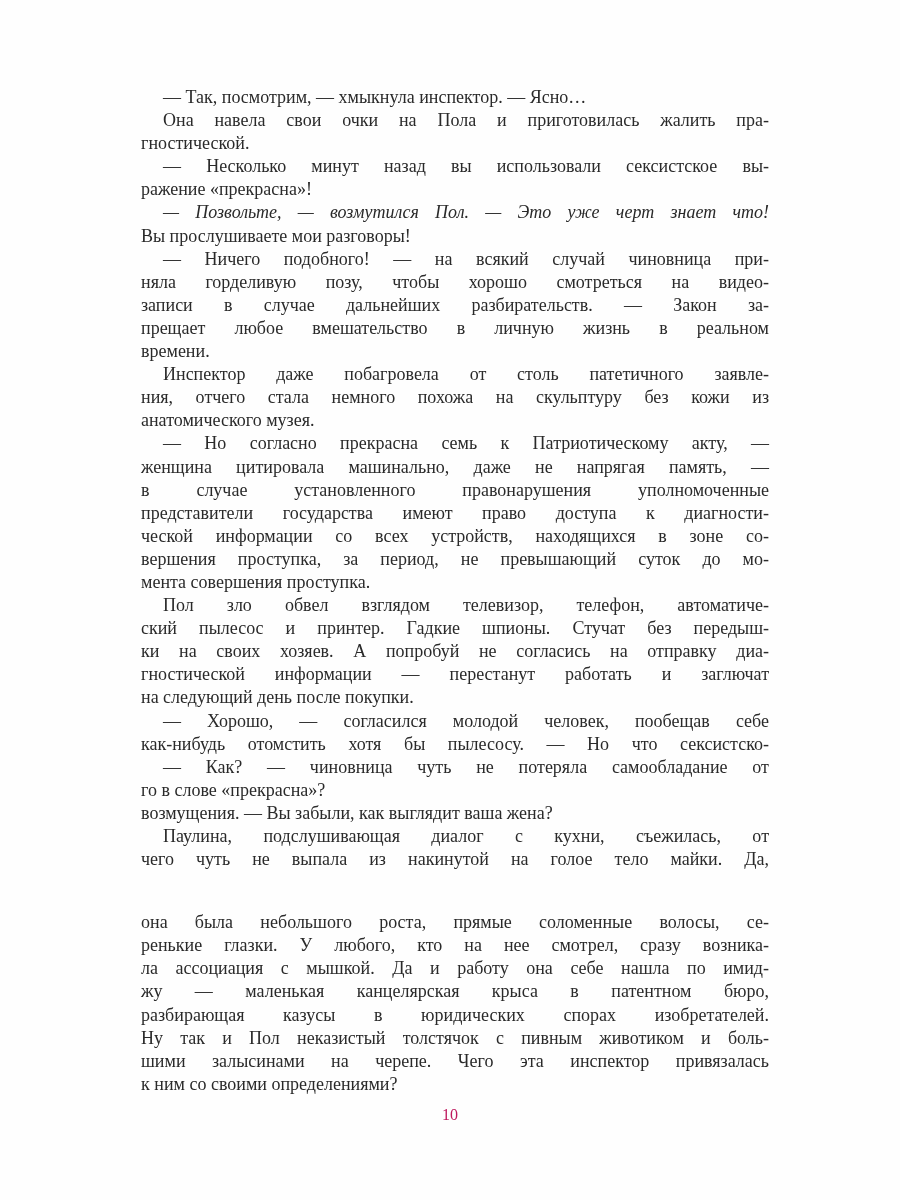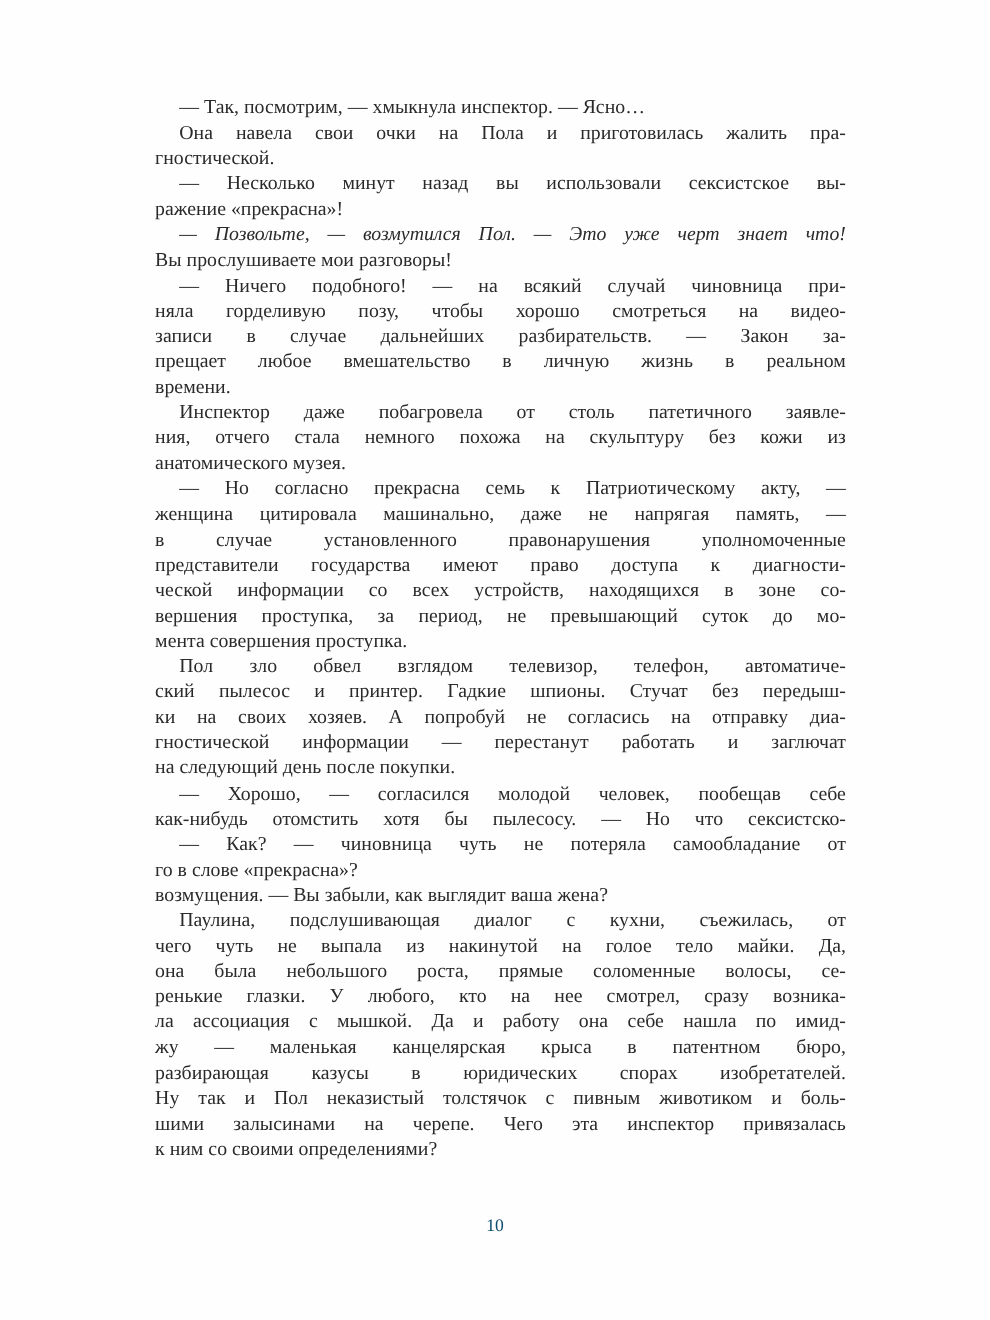--- a/index.html
+++ b/index.html
@@ -31,21 +31,21 @@
     text-align: justify;
     text-align-last: justify;
   }
   .line.last { text-align-last: left; }
   .page-number {
     position: absolute;
     left: 0; width: 900px;
     top: 1106px;
     text-align: center;
     font-size: 16px;
-    color: #0c4a6e;
+    color: #be185d;
   }
 </style>
 </head>
 <body>
 
 <div class="page">
   <div class="text-block" id="text-block">
       <span class="line last" style="padding-left: 22px; width: 606px;">— Так, посмотрим, — хмыкнула инспектор. — Ясно…</span>
       <span class="line" style="padding-left: 22px; width: 606px;">Она навела свои очки на Пола и приготовилась жалить пра-</span>
       <span class="line last" style="width: 628px;">гностической.</span>
@@ -73,21 +73,21 @@
       <span class="line" style="width: 628px;">ки на своих хозяев. А попробуй не согласись на отправку диа-</span>
       <span class="line" style="width: 628px;">гностической информации — перестанут работать и заглючат</span>
       <span class="line last" style="width: 628px;">на следующий день после покупки.</span>
       <span class="line" style="padding-left: 22px; width: 606px;">— Хорошо, — согласился молодой человек, пообещав себе</span>
       <span class="line" style="width: 628px;">как-нибудь отомстить хотя бы пылесосу. — Но что сексистско-</span>
       <span class="line" style="padding-left: 22px; width: 606px;">— Как? — чиновница чуть не потеряла самообладание от</span>
       <span class="line last" style="width: 628px;">го в слове «прекрасна»?</span>
       <span class="line last" style="width: 628px;">возмущения. — Вы забыли, как выглядит ваша жена?</span>
       <span class="line" style="padding-left: 22px; width: 606px;">Паулина, подслушивающая диалог с кухни, съежилась, от</span>
       <span class="line" style="width: 628px;">чего чуть не выпала из накинутой на голое тело майки. Да,</span>
-      <span class="line" style="width: 628px;">она была небольшого роста, прямые соломенные волосы, се-</span>
+      <span class="line" style="width: 628px; margin-top: 40px;">она была небольшого роста, прямые соломенные волосы, се-</span>
       <span class="line" style="width: 628px;">ренькие глазки. У любого, кто на нее смотрел, сразу возника-</span>
       <span class="line" style="width: 628px;">ла ассоциация с мышкой. Да и работу она себе нашла по имид-</span>
       <span class="line" style="width: 628px;">жу — маленькая канцелярская крыса в патентном бюро,</span>
       <span class="line" style="width: 628px;">разбирающая казусы в юридических спорах изобретателей.</span>
       <span class="line" style="width: 628px;">Ну так и Пол неказистый толстячок с пивным животиком и боль-</span>
       <span class="line" style="width: 628px;">шими залысинами на черепе. Чего эта инспектор привязалась</span>
       <span class="line last" style="width: 628px;">к ним со своими определениями?</span>
     </div>
   <div class="page-number">10</div>
 </div>

